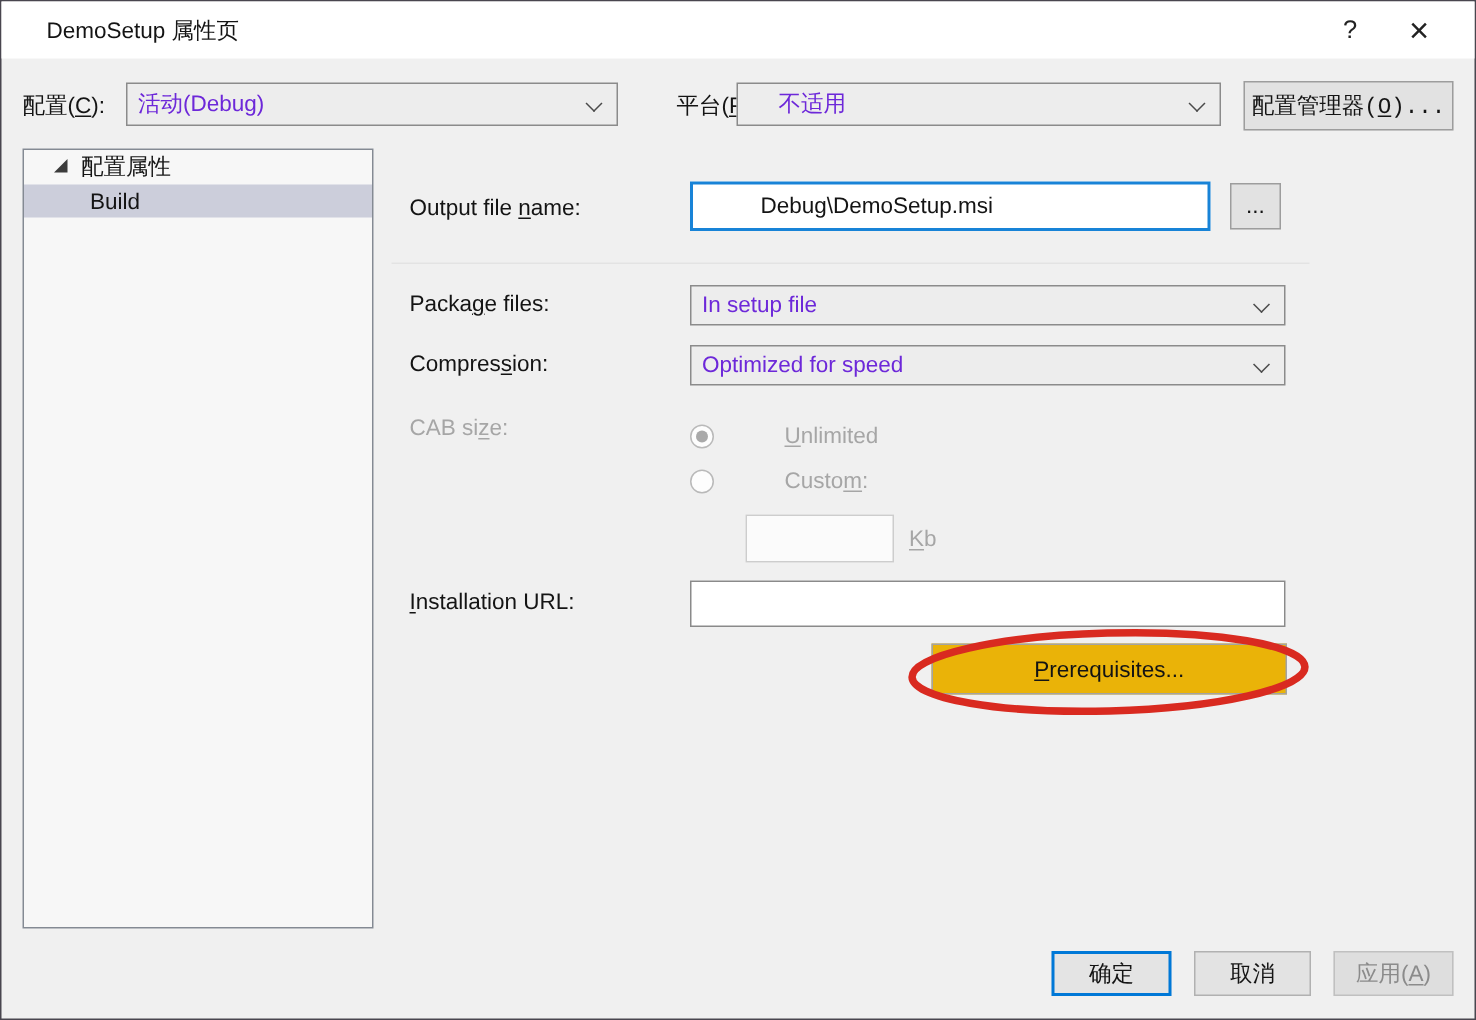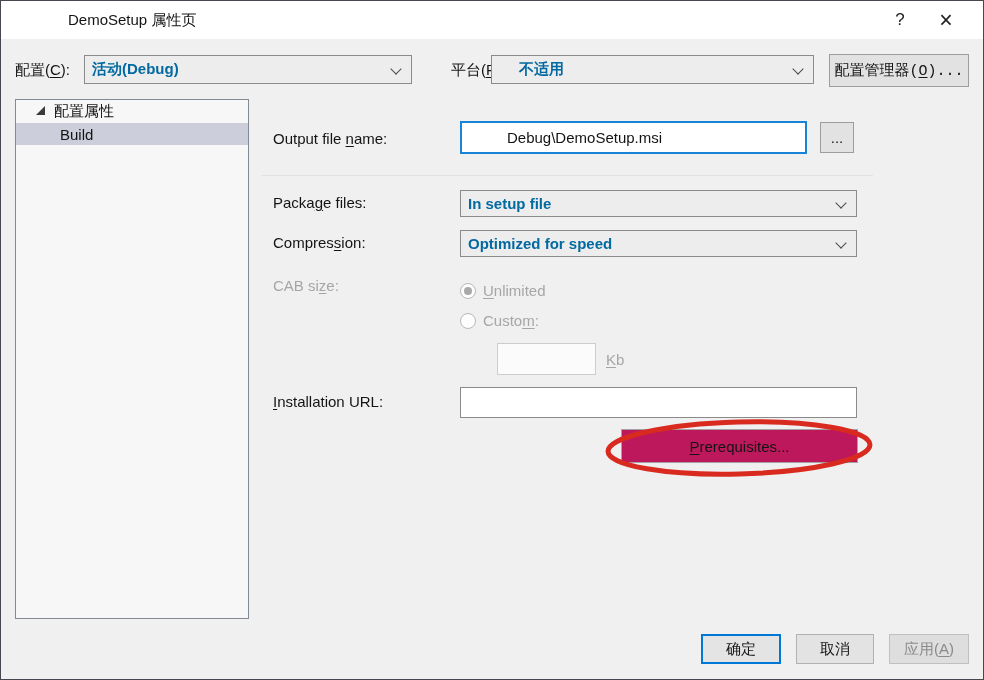--- a/index.html
+++ b/index.html
@@ -3,33 +3,33 @@
 <meta charset="utf-8">
 <style>
   * { margin:0; padding:0; box-sizing:border-box; }
   html,body { width:984px; height:680px; overflow:hidden;
               font-family:"Liberation Sans", sans-serif; }
   .window { position:relative; width:984px; height:680px;
             background:#f0f0f0; border:1px solid #49464f; }
 
   
   .titlebar { position:absolute; left:0; top:0; width:100%; height:38px;
-              background:#ffffff; display:flex; align-items:center;padding-left:37px; }
+              background:#ffffff; display:flex; align-items:center; }
   .title { margin-left:30px; font-size:15px; color:#141414; }
   .tb-btn { width:46px; height:38px; display:flex; align-items:center;
             justify-content:center; color:#222; cursor:default; }
   .help-btn { position:absolute; right:60px; top:0; font-size:17px; }
   .close-btn { position:absolute; right:14px; top:0; font-size:23px; font-weight:300; }
 
   
   .lbl { position:absolute; font-size:15px; color:#141414; white-space:nowrap; }
   .u { text-decoration:underline; text-underline-offset:2px; }
   .combo { position:absolute; height:29px; background:#ededed;
            border:1px solid #8b8b8b; display:flex; align-items:center;
-           padding:0 26px 0 7px; font-size:15px; color:#0369a1;font-weight:bold; }
+           padding:0 26px 0 7px; font-size:15px; color:#6d28d9; }
   .chev { position:absolute; right:11px; top:9px; width:8px; height:8px;
           border-right:1.6px solid #4a4a4a; border-bottom:1.6px solid #4a4a4a;
           transform:rotate(45deg); }
   .btn { position:absolute; background:#e2e2e2; border:1px solid #9d9d9d;
          display:flex; align-items:center; justify-content:center;
          font-size:15px; color:#141414; }
 
   
   .tree { position:absolute; left:14px; top:98px; width:234px; height:520px;
           background:#f7f7f7; border:1px solid #848a93; font-size:15px; }
@@ -43,21 +43,21 @@
 
   
   .field { position:absolute; background:#ffffff; border:1px solid #8a8a8a;
            font-size:15px; color:#141414; padding:0 7px;
            font-family:"Liberation Sans", sans-serif; }
   .focused { border:2px solid #1883d7; }
   .sep { position:absolute; left:260px; top:174px; width:612px; height:1px;
          background:#e3e3e3; }
   .dis { color:#a6a6a6; }
   .radio-row { position:absolute; display:flex; align-items:center;
-               font-size:15px; color:#a6a6a6; }
+               font-size:15px; color:#a6a6a6;gap:40px; }
   .radio { width:16px; height:16px; border-radius:50%; background:#fdfdfd;
            border:1px solid #b9b9b9; margin-right:7px; position:relative; }
   .radio.on::after { content:""; position:absolute; left:3px; top:3px;
                      width:8px; height:8px; border-radius:50%; background:#a9a9a9; }
   .kb-input { position:absolute; left:496px; top:342px; width:99px; height:32px;
               background:#fbfbfb; border:1px solid #cdcdcd; }
 
   
   .ok-btn { left:700px; top:633px; width:80px; height:30px;
             border:2px solid #0078d7; background:#e4e4e4; }
@@ -141,21 +141,21 @@
     <span><span>Custo</span><span class="u">m</span><span>:</span></span>
   </div>
 
   <input class="kb-input" value="" style="">
   <div class="lbl dis" style="left:605px; top:350px;"><span class="u">K</span><span>b</span></div>
 
   <div class="lbl" style="left:272px; top:392px;"><span class="u">I</span><span>nstallation URL:</span></div>
 
   <input class="field" style="left: 459px; top: 386px; width: 397px; height: 31px; position: absolute;" value="">
 
-  <div class="btn" style="left:620px; top:428px; width:237px; height:34px; background:#be185d; border-color:#a3a3a3;">
+  <div class="btn" style="left:620px; top:428px; width:237px; height:34px; background:#eab308; border-color:#a3a3a3;">
       <span><span class="u">P</span><span>rerequisites...</span></span>
     </div>
 
   <svg class="annotation" width="280" height="66" viewBox="0 0 280 66">
     <ellipse cx="138" cy="33" rx="131" ry="26" fill="none" stroke="#d92a20" stroke-width="5" transform="rotate(-1.5 138 33)"></ellipse>
   </svg>
 
   <div class="btn ok-btn">确定</div>
   <div class="btn cancel-btn">取消</div>
   <div class="btn apply-btn">

